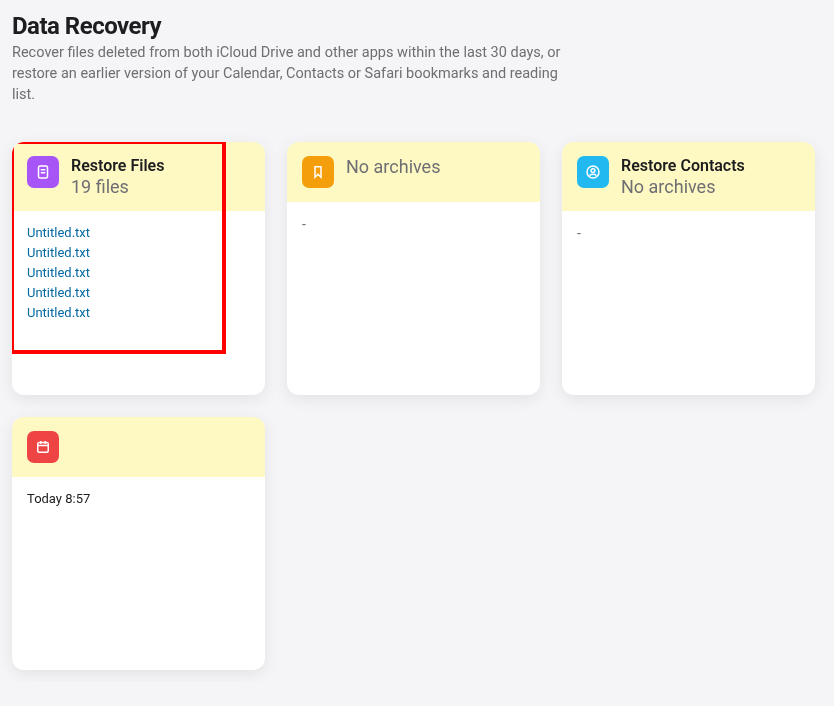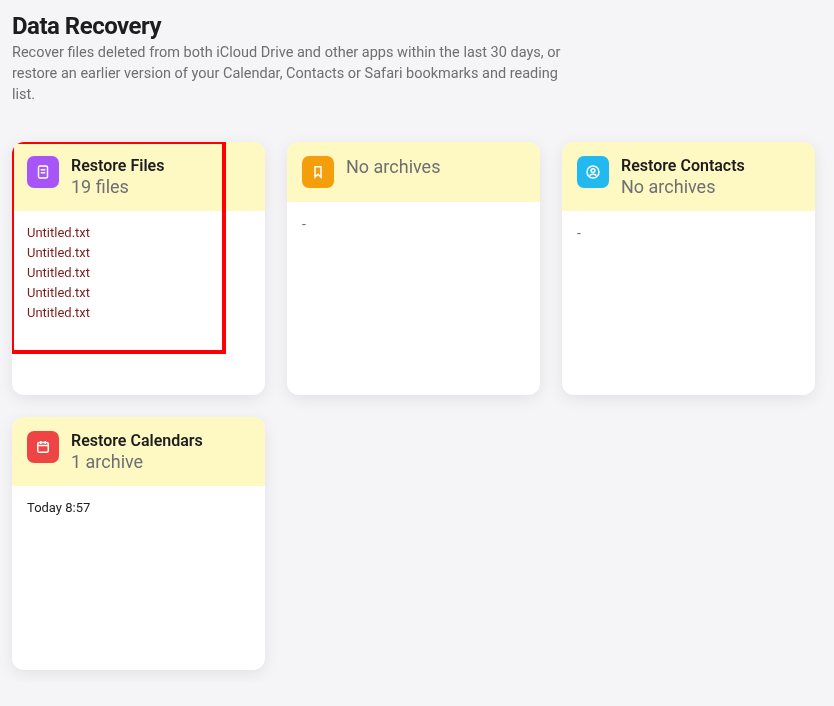--- a/index.html
+++ b/index.html
@@ -89,21 +89,21 @@
       font-size: 13px;
       color: #1d1d1f;
     }
     .file-list {
       display: flex;
       flex-direction: column;
       gap: 5px;
     }
     .file-item {
       font-size: 13px;
-      color: #7f1d1d;
+      color: #0369a1;
     }
     .dash {
       color: #6e6e73;
       font-size: 14px;
     }
     .highlight-box {
       position: absolute;
       top: -2px;
       left: -2px;
       width: 216px;
@@ -185,23 +185,19 @@
   <div class="card">
     <div class="card-header">
       <div class="card-icon icon-red">
         <svg viewBox="0 0 24 24">
             <rect x="5" y="6" width="14" height="13" rx="2"></rect>
             <line x1="5" y1="10" x2="19" y2="10"></line>
             <line x1="9" y1="4" x2="9" y2="8"></line>
             <line x1="15" y1="4" x2="15" y2="8"></line>
           </svg>
       </div>
-      <div class="card-title-wrap">
-        <div class="card-title">Restore Calendars</div>
-        <div class="card-subtitle">1 archive</div>
-      </div>
     </div>
     <div class="card-body">
       <span>Today 8:57</span>
     </div>
   </div>
 
 </div>
 
 </body></html>

